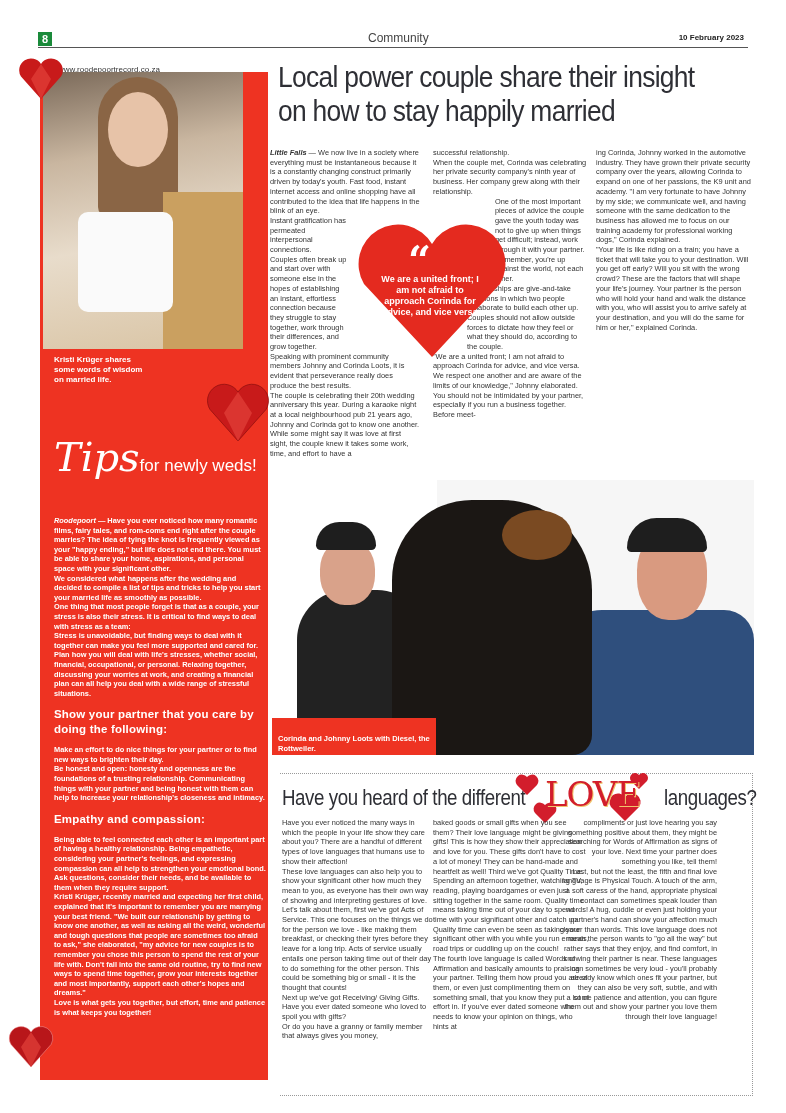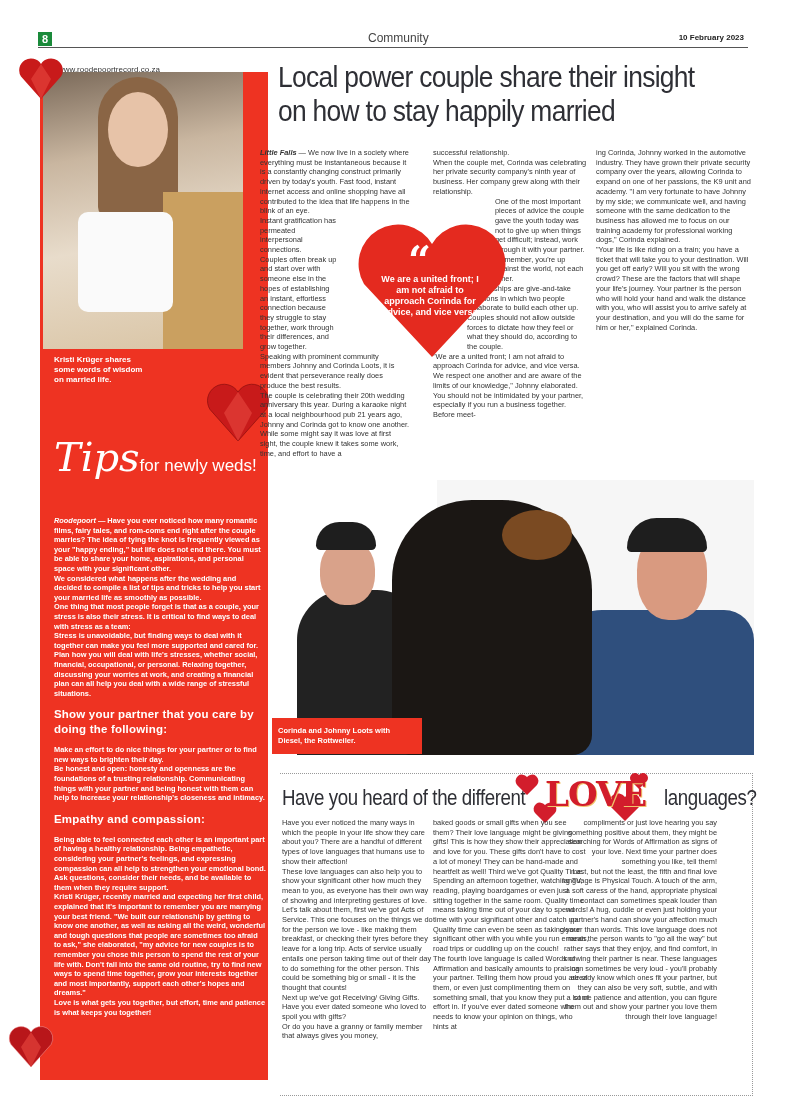--- a/index.html
+++ b/index.html
@@ -25,45 +25,45 @@
   .tips-word { font-family: "DejaVu Serif", serif; font-style: italic; font-size: 40px; font-weight: normal; margin-top: 15px; }
   .tips-sub { font-size: 17px; margin-left: 0; }
   .sidebar-body { position: absolute; left: 14px; top: 428px; width: 212px; color: #fff; font-size: 7.4px; font-weight: bold; line-height: 9.6px; margin-top: 16px; }
   .sidebar-body p { margin: 0; }
   .sidebar-body h3 { font-size: 11.5px; line-height: 15px; margin: 9px 0 8px 0; font-weight: 900; letter-spacing: 0.2px; }
   .sidebar-closing { margin-left: 58px; text-align: left; }
   .heart-bottom { position: absolute; left: 6px; top: 1022px; width: 50px; height: 50px; }
 
   .article-col { position: absolute; font-size: 7.4px; line-height: 9.7px; color: #333; }
   .article-col p { margin: 0; }
-  .col1 { left: 260px; top: 148px; width: 150px; }
+  .col1 { left: 270px; top: 148px; width: 150px; }
   .col2 { left: 433px; top: 148px; width: 155px; }
   .col3 { left: 596px; top: 148px; width: 155px; }
 
   .quote-heart { position: absolute; left: 352px; top: 222px; width: 160px; height: 140px; }
   .quote-text { position: absolute; left: 378px; top: 274px; width: 104px; text-align: center; color: #fff; font-weight: bold; font-size: 9px; line-height: 11px; }
   .quote-marks { position: absolute; left: 408px; top: 240px; color: #fff; font-size: 40px; font-family: "DejaVu Serif", serif; line-height: 40px; font-weight: bold; }
 
   .photo-couple { position: absolute; left: 272px; top: 480px; width: 482px; height: 275px; overflow: hidden; background: #fff; }
   .sky { position: absolute; left: 165px; top: 0; width: 317px; height: 275px; background: #f6f6f6; }
   .man-body { position: absolute; left: 280px; top: 130px; width: 202px; height: 145px; background: #2f4f7d; border-radius: 50px 30px 0 0; }
   .man-head { position: absolute; left: 365px; top: 50px; width: 70px; height: 90px; background: #d99a80; border-radius: 45%; }
   .man-cap { position: absolute; left: 355px; top: 38px; width: 80px; height: 34px; background: #1e1e1e; border-radius: 40px 40px 6px 6px; }
   .woman-body { position: absolute; left: 25px; top: 110px; width: 130px; height: 165px; background: #222; border-radius: 50px 50px 0 0; }
   .woman-head { position: absolute; left: 48px; top: 60px; width: 55px; height: 65px; background: #d9a28a; border-radius: 45%; }
   .woman-cap { position: absolute; left: 44px; top: 42px; width: 60px; height: 28px; background: #1e1e1e; border-radius: 30px 30px 6px 6px; }
   .dog { position: absolute; left: 120px; top: 20px; width: 200px; height: 255px; background: #1b1714; border-radius: 80px 90px 20px 20px; }
   .dog-snout { position: absolute; left: 230px; top: 30px; width: 70px; height: 50px; background: #7a4a22; border-radius: 50%; }
-  .caption-couple { position: absolute; left: 0; top: 238px; width: 150px; padding: 8px 6px; background: #ee3322; color: #fff; font-size: 7.5px; font-weight: bold; line-height: 10px; }
+  .caption-couple { position: absolute; left: 0; top: 238px; width: 164px; padding: 16px 6px; background: #ee3322; color: #fff; font-size: 7.5px; font-weight: bold; line-height: 10px; }
 
   .love-box { position: absolute; left: 280px; top: 773px; width: 473px; height: 323px; border-top: 1.5px dotted #999; border-right: 1.5px dotted #999; border-bottom: 1.5px dotted #999; }
   .love-title-left { position: absolute; left: 282px; top: 785px; font-size: 22px; color: #2e2f35; letter-spacing: -0.5px; transform: scaleX(0.85); transform-origin: left top; }
   .love-title-right { position: absolute; left: 664px; top: 785px; font-size: 22px; color: #2e2f35; letter-spacing: -0.5px; transform: scaleX(0.85); transform-origin: left top; }
   .love-graphic { position: absolute; left: 515px; top: 765px; width: 135px; height: 62px; }
-  .love-word { position: absolute; left: 545px; top: 774px; font-family: "DejaVu Serif", serif; font-size: 34px; font-weight: bold; color: #d21d2c; letter-spacing: -1px; text-shadow: 1px 1px 0 #f1c36b; }
+  .love-word { position: absolute; left: 545px; top: 774px; font-family: "DejaVu Serif", serif; font-size: 34px; font-weight: normal; color: #d21d2c; letter-spacing: -1px; text-shadow: 1px 1px 0 #f1c36b; }
   .lcol { position: absolute; top: 818px; font-size: 7.4px; line-height: 9.7px; color: #333; }
   .lcol p { margin: 0; }
   .lc1 { left: 282px; width: 152px; }
   .lc2 { left: 433px; width: 156px; }
   .lc3 { left: 559px; width: 158px; text-align: right; }
 </style>
 </head>
 <body>
 
 <div class="header">

